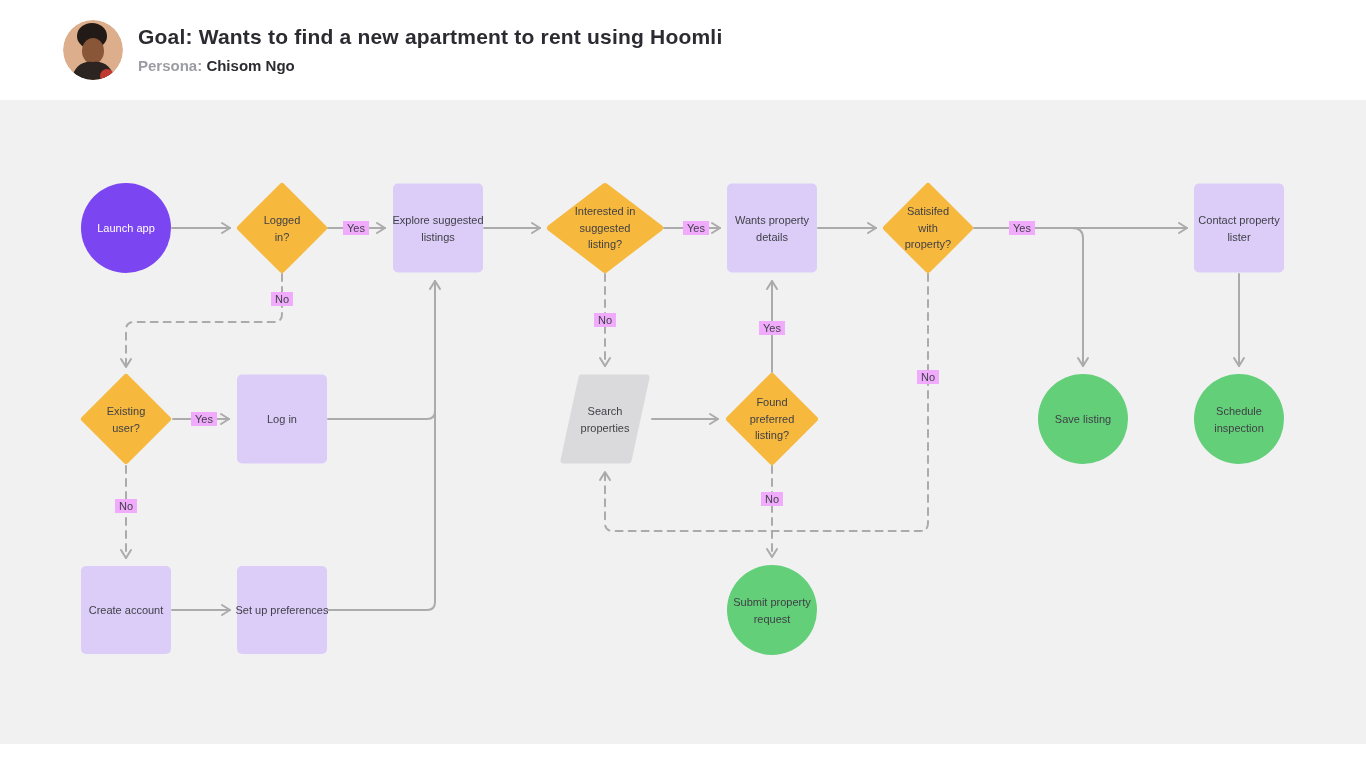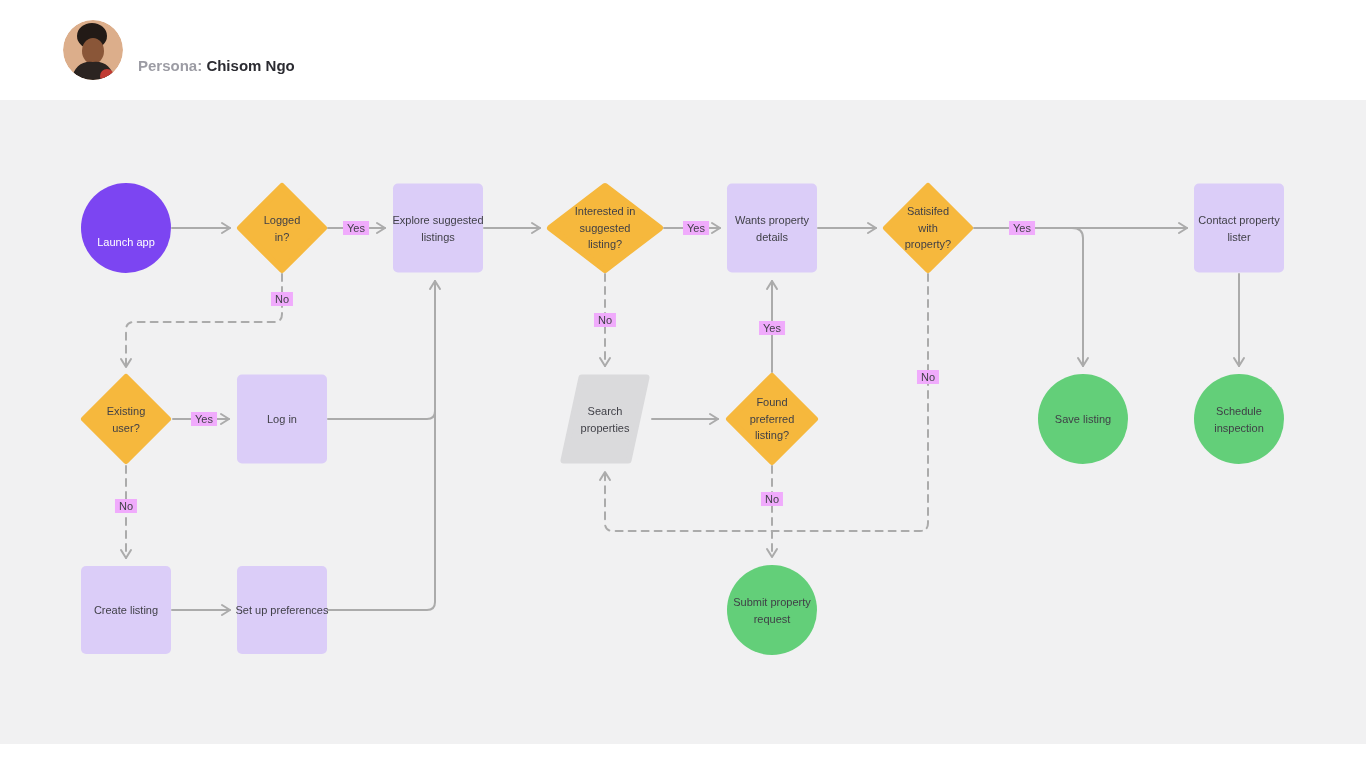--- a/index.html
+++ b/index.html
@@ -13,21 +13,21 @@
   .persona-label { color:#9C9CA4; }
   .persona-name { color:#2B2B31; }
 
   .bottom-strip { position:absolute; left:0; top:744px; width:1366px; height:14px; background:#FFFFFF; z-index:5; }
 
   #flow-svg { position:absolute; left:0; top:0; width:1366px; height:758px; z-index:1; }
 
   .node-label { position:absolute; transform:translate(-50%,-50%); text-align:center;
                 font-size:11px; line-height:1.5; color:#3F3F46; white-space:pre-line;
                 z-index:3; pointer-events:none; }
-  .node-label.light { color:#FFFFFF;margin-top:14px; }
+  .node-label.light { color:#FFFFFF; }
 
   .edge-label { position:absolute; transform:translate(-50%,-50%); background:#f0abfc;
                 color:#3F3F46; font-size:11px; padding:1px 4px; z-index:2; }
 </style>
 </head>
 <body>
 
 <div class="screen">
 
   <svg id="flow-svg">
@@ -102,21 +102,21 @@
 user?</div>
       <div class="node-label" style="left: 282px; top: 419px; width: 80px;">Log in</div>
       <div class="node-label" style="left: 605px; top: 419px; width: 80px;">Search
 properties</div>
       <div class="node-label" style="left: 772px; top: 419px; width: 80px;">Found
 preferred
 listing?</div>
       <div class="node-label" style="left: 1083px; top: 419px; width: 84px;">Save listing</div>
       <div class="node-label" style="left: 1239px; top: 419px; width: 84px;">Schedule
 inspection</div>
-      <div class="node-label" style="left: 126px; top: 610px; width: 90px;">Create listing</div>
+      <div class="node-label" style="left: 126px; top: 610px; width: 90px;">Create account</div>
       <div class="node-label" style="left: 282px; top: 610px; width: 106px;">Set up preferences</div>
       <div class="node-label" style="left: 772px; top: 610px; width: 90px;">Submit property
 request</div>
     </div>
 
   <div class="header">
     <div class="avatar">
       <svg viewBox="0 0 60 60">
         <defs>
             <clipPath id="av-clip">
@@ -125,20 +125,21 @@
           </defs>
         <g clip-path="url(#av-clip)">
           <rect width="60" height="60" fill="#DCAE8B"></rect>
           <ellipse cx="29" cy="16" rx="15" ry="13" fill="#221A16"></ellipse>
           <ellipse cx="30" cy="31" rx="11" ry="13" fill="#8A5638"></ellipse>
           <path d="M8,60 Q13,40 30,42 Q47,40 52,60 Z" fill="#2B2421"></path>
           <circle cx="44" cy="56" r="7" fill="#C13B33"></circle>
         </g>
       </svg>
     </div>
+    <div class="goal-title">Goal: Wants to find a new apartment to rent using Hoomli</div>
     <div class="persona-line">
       <span class="persona-label">Persona:</span>
       <span class="persona-name">Chisom Ngo</span>
     </div>
   </div>
 
   <div class="bottom-strip"></div>
 
 </div>
 

